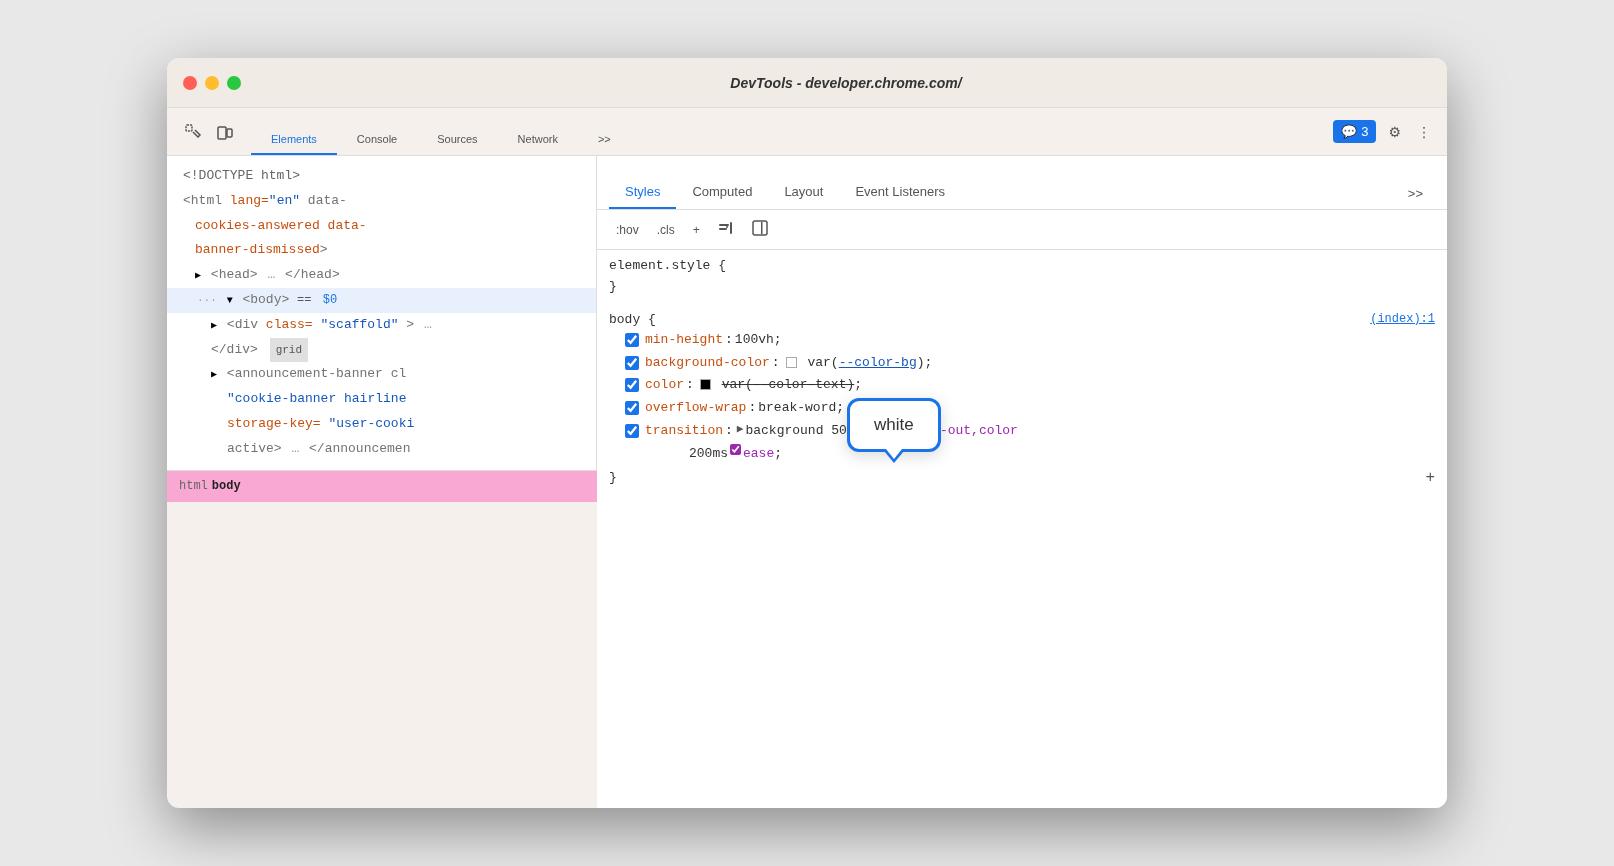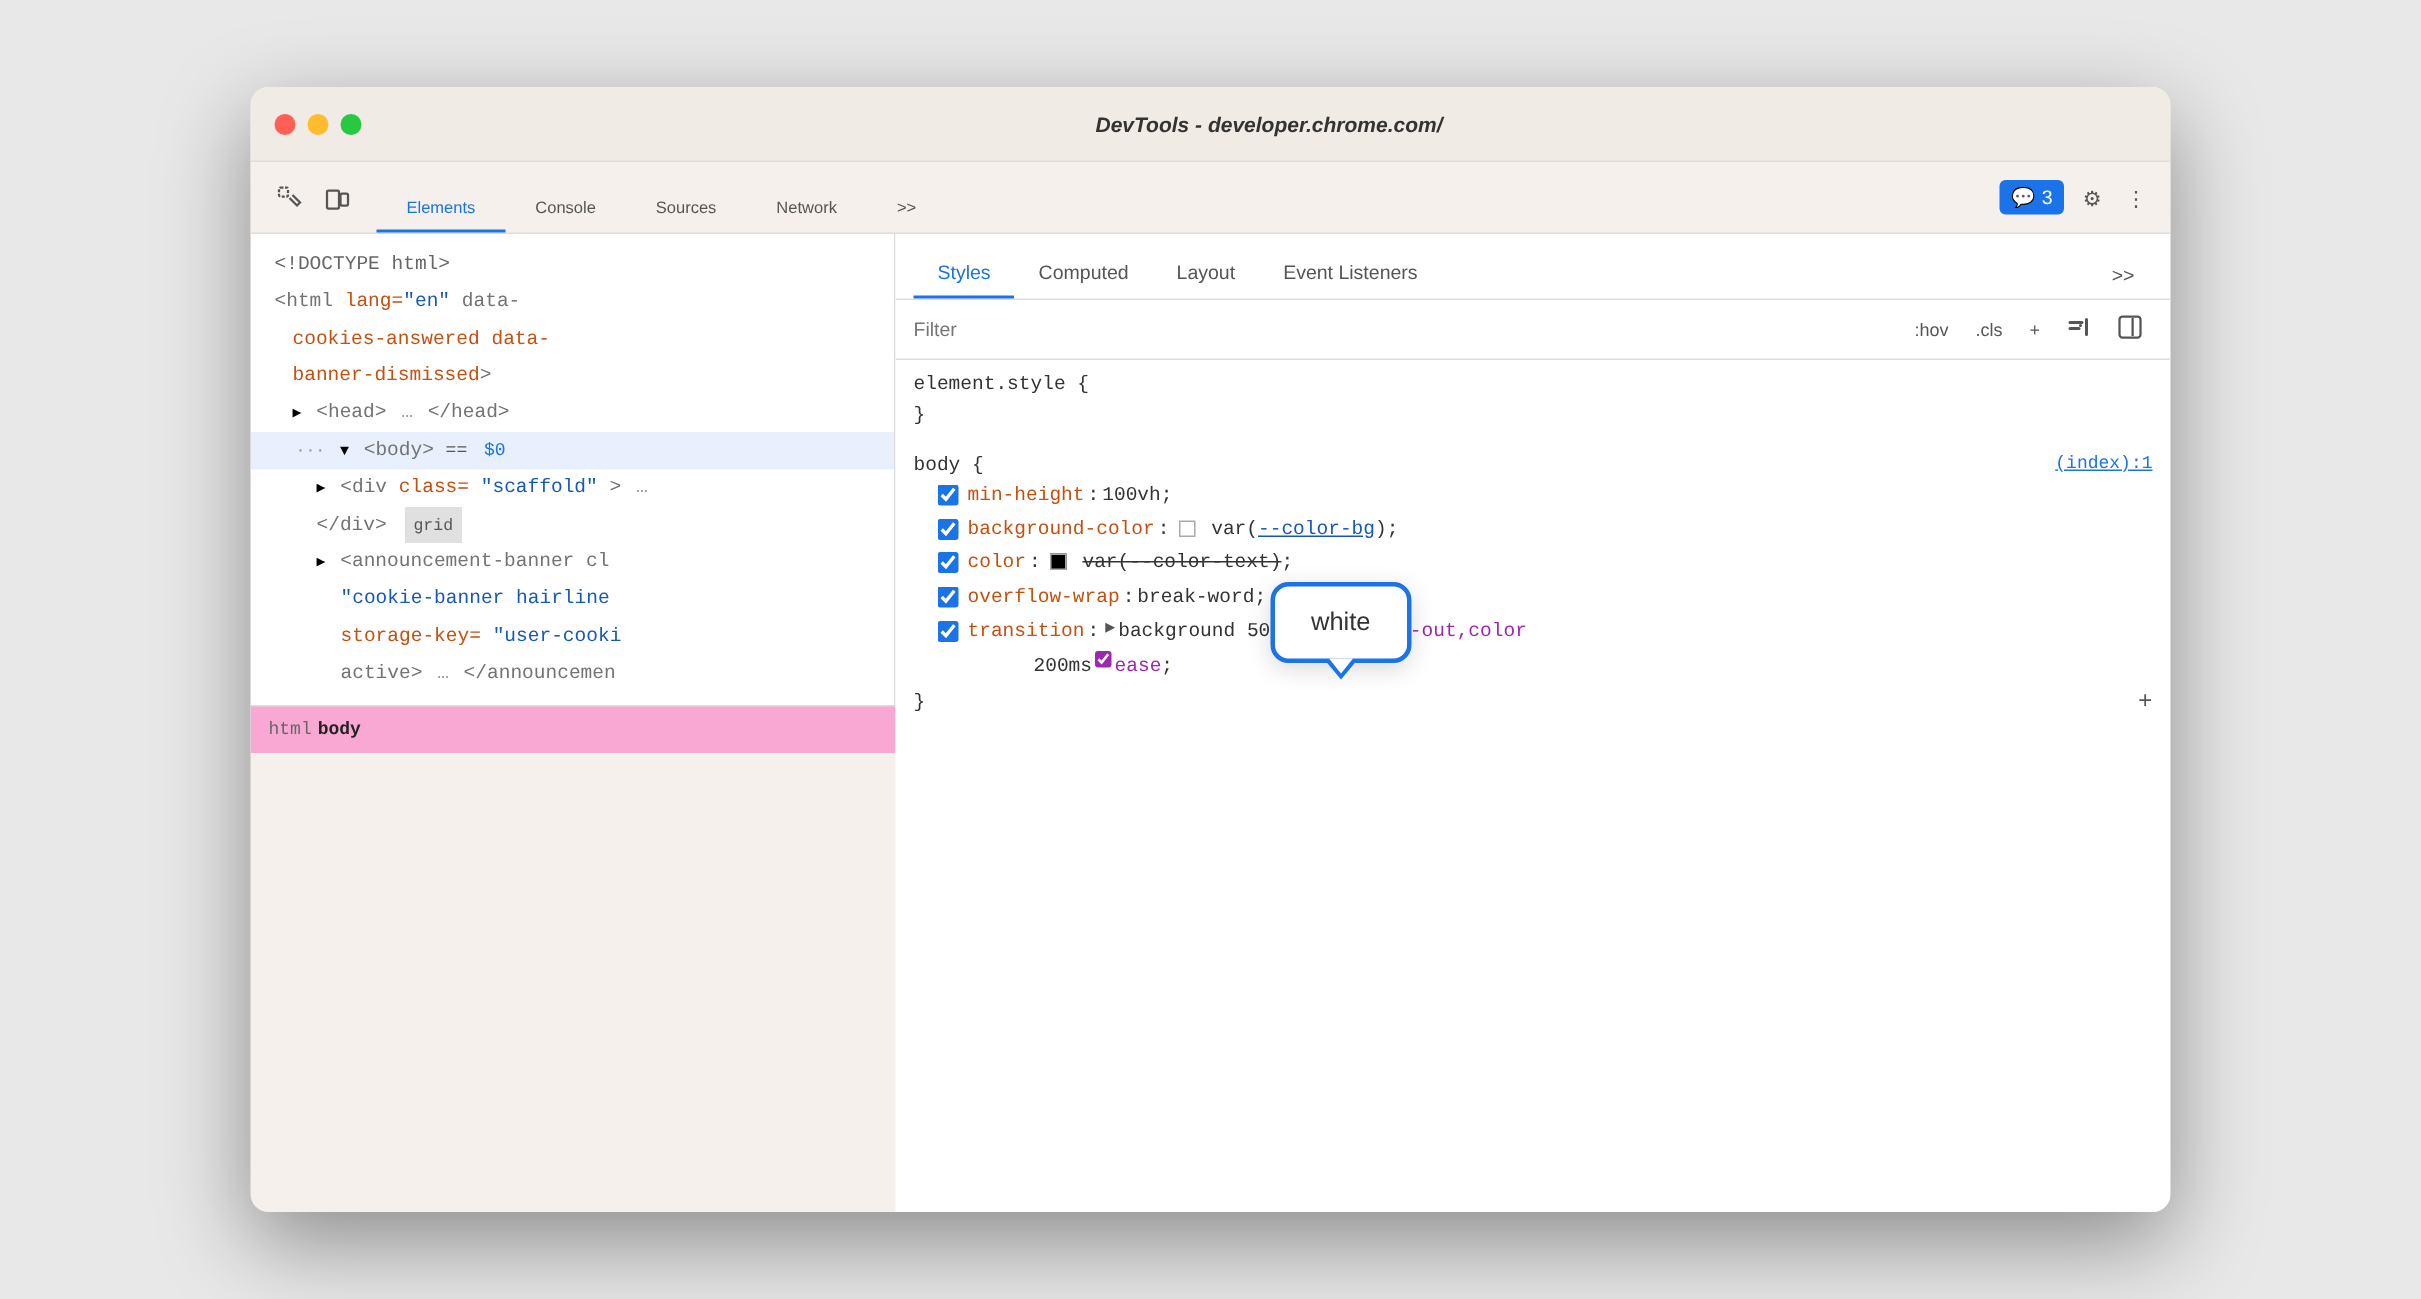--- a/index.html
+++ b/index.html
@@ -192,21 +192,21 @@
     .right-panel {
       flex: 1;
       background: #fff;
       display: flex;
       flex-direction: column;
       overflow: hidden;
     }
 
     
     .styles-tabs {
-      height: 44px;
+      height: 54px;
       display: flex;
       align-items: flex-end;
       padding: 0 12px;
       border-bottom: 1px solid #ddd;
       gap: 0;
       background: #fff;
       flex-shrink: 0;
     }
     .styles-tab {
       padding: 8px 16px;
@@ -496,21 +496,20 @@
 
       <div class="styles-tabs">
         <div class="styles-tab active">Styles</div>
         <div class="styles-tab">Computed</div>
         <div class="styles-tab">Layout</div>
         <div class="styles-tab">Event Listeners</div>
         <div class="styles-tab-more">&gt;&gt;</div>
       </div>
 
       <div class="filter-bar">
-        <input class="filter-input" type="text" placeholder="Filter" style="">
         <div class="filter-actions">
           <button class="filter-btn">:hov</button>
           <button class="filter-btn">.cls</button>
           <button class="filter-btn">+</button>
           <button class="filter-btn">
             <svg width="16" height="16" viewBox="0 0 16 16" fill="none">
                 <rect x="1" y="4" width="10" height="2" rx="1" fill="#555"></rect>
                 <rect x="1" y="8" width="8" height="2" rx="1" fill="#555"></rect>
                 <rect x="12" y="2" width="2" height="12" rx="1" fill="#555"></rect>
                 <rect x="8" y="6" width="2" height="2" rx="1" fill="#555"></rect>

